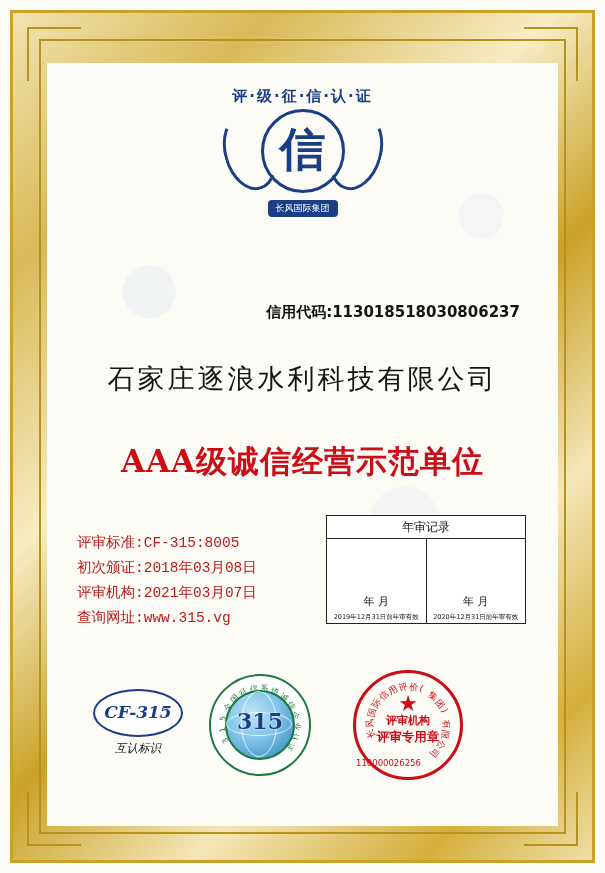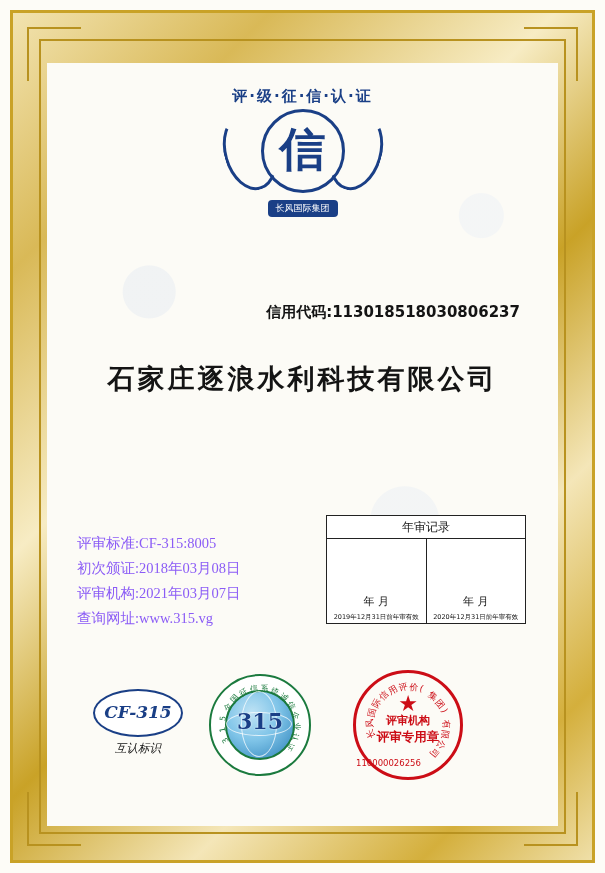--- a/index.html
+++ b/index.html
@@ -164,21 +164,21 @@
     color: #141414;
     font-family: "DejaVu Sans", sans-serif;
   }
   .company-name {
     position: absolute;
     top: 298px;
     left: 0;
     right: 0;
     text-align: center;
     font-size: 27px;
-    font-weight: bold;
+    font-weight: normal;
     color: #141414;
     letter-spacing: 3px;
     font-family: "DejaVu Sans", sans-serif;
   }
   .award-title {
     position: absolute;
     top: 378px;
     left: 0;
     right: 0;
     text-align: center;
@@ -188,23 +188,23 @@
     letter-spacing: 1px;
     font-family: "DejaVu Serif", serif;
   }
 
   
   .details {
     position: absolute;
     top: 468px;
     left: 30px;
     font-size: 14.5px;
-    color: #8b5cf6;
+    color: #b91c1c;
     line-height: 25px;
-    font-family: Liberation Serif, serif;
+    font-family: Liberation Mono, monospace;
   }
   .details div { white-space: nowrap; }
 
   
   .review-table {
     position: absolute;
     top: 452px;
     right: 32px;
     width: 200px;
     border: 1px solid #222;
@@ -464,20 +464,21 @@
           <div class="emblem-ribbon">长风国际集团</div>
         </div>
 
 
         <div class="credit-code">
           <span>信用代码:</span><span>113018518030806237</span>
         </div>
 
         <div class="company-name">石家庄逐浪水利科技有限公司</div>
 
+        <div class="award-title">AAA级诚信经营示范单位</div>
 
         <div class="details">
           <div>评审标准:CF-315:8005</div>
           <div>初次颁证:2018年03月08日</div>
           <div>评审机构:2021年03月07日</div>
           <div>查询网址:www.315.vg</div>
         </div>
 
         <div class="review-table">
           <div class="review-head">年审记录</div>

